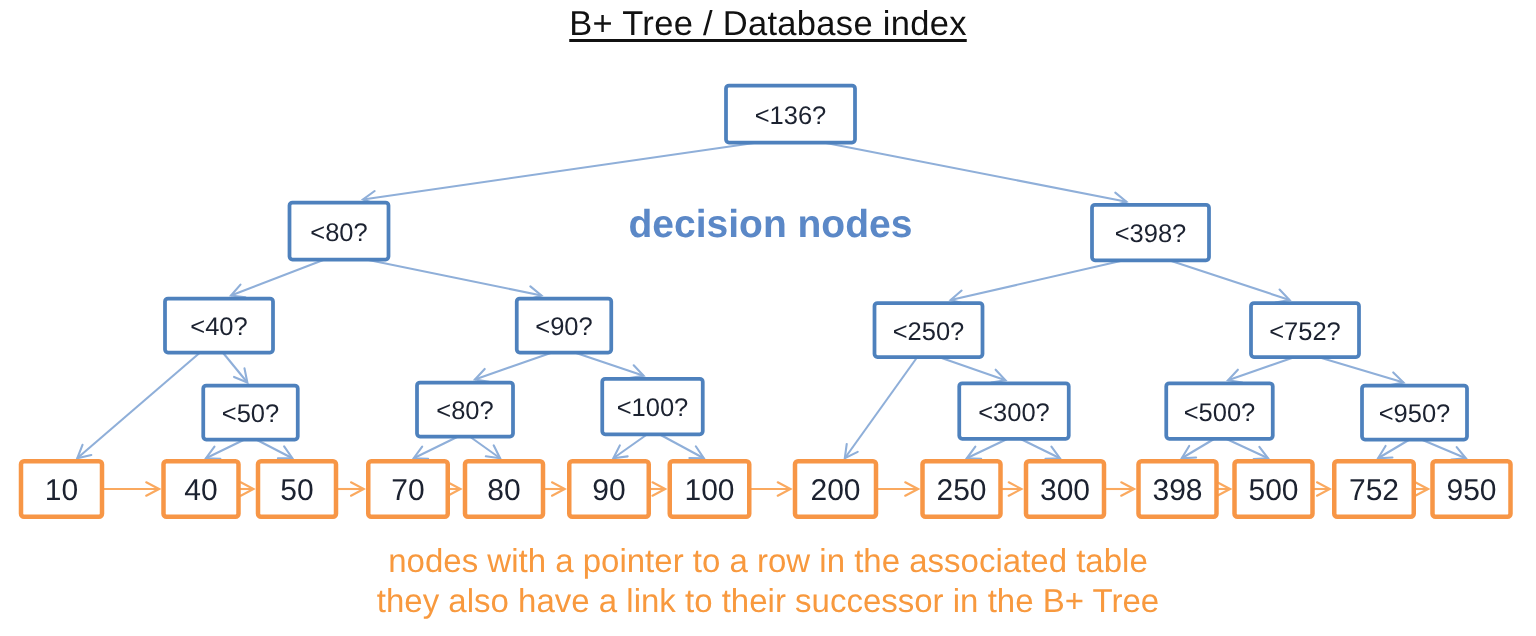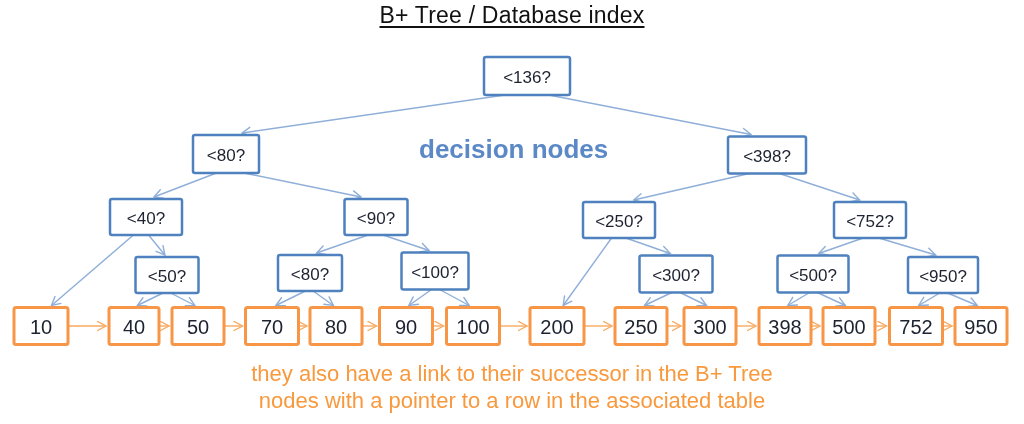--- a/index.html
+++ b/index.html
@@ -181,16 +181,16 @@
       </g>
       <g>
         <rect x="955" y="307.5" width="52" height="37" rx="2" fill="#ffffff" stroke="#f79646" stroke-width="3"></rect>
         <text x="981" y="327" fill="#1c2230" font-size="20" text-anchor="middle" dominant-baseline="central">950</text>
       </g>
     </svg>
 
   <div class="decision-label" style="color: rgb(91, 136, 199);">decision nodes</div>
 
   <div class="leaf-caption" style="color: rgb(248, 153, 62);">
+    <div>nodes with a pointer to a row in the associated table</div>
     <div>they also have a link to their successor in the B+ Tree</div>
-    <div>nodes with a pointer to a row in the associated table</div>
   </div>
 </div>
 
 </body></html>

